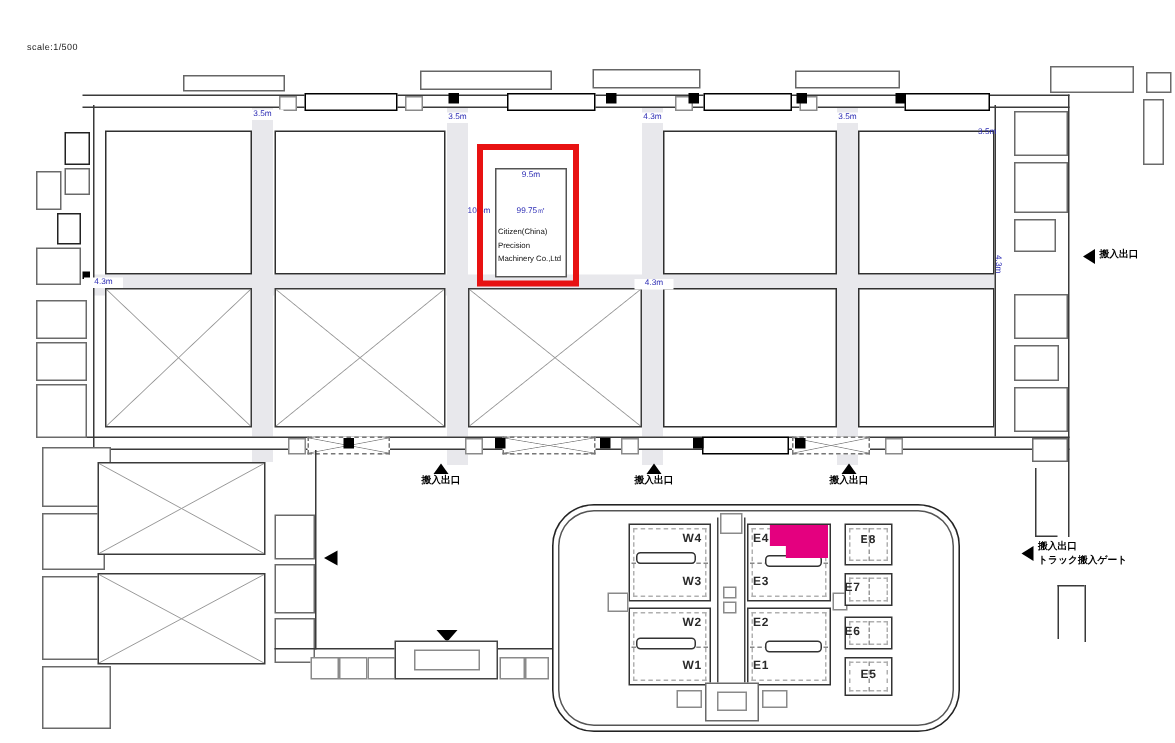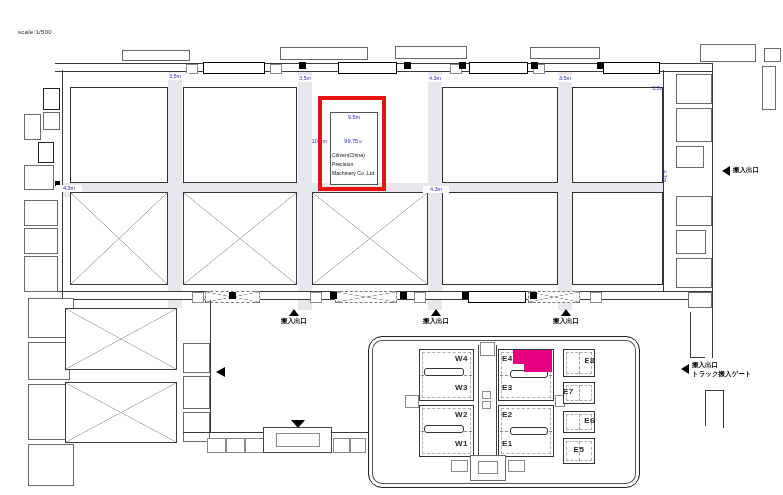--- a/index.html
+++ b/index.html
@@ -28,21 +28,21 @@
   .pillar{background:#000;}
   .dim{font-size:5.5px;color:#2b2bb4;text-align:center;background:#fff;line-height:7px;white-space:nowrap;}
   .dimplain{font-size:5.5px;color:#2b2bb4;white-space:nowrap;line-height:7px;}
   .gate{font-size:6.5px;font-weight:600;color:#000;white-space:nowrap;text-align:center;line-height:8px;}
   .tri-up{width:0;height:0;border-left:5px solid transparent;border-right:5px solid transparent;border-bottom:7px solid #000;}
   .tri-down{width:0;height:0;border-left:7px solid transparent;border-right:7px solid transparent;border-top:8px solid #000;}
   .tri-left{width:0;height:0;border-top:5px solid transparent;border-bottom:5px solid transparent;border-right:9px solid #000;}
   .redbox{border:4px solid #e81212;background:transparent;}
   .cbooth{border:1.2px solid #555;background:#fff;}
   .company{font-size:5.2px;line-height:7px;color:#111;white-space:nowrap;}
-  .inset{border:1.6px solid #222;border-radius:14px;background:#fff;
+  .inset{border:1.6px solid #222;border-radius:28px;background:#fff;
          box-shadow:inset 0 0 0 3px #fff, inset 0 0 0 4px #555;}
   .iblock{border:1.2px solid #333;background:#fff;}
   .modline{position:absolute;inset:2px;border:1px dashed #b0b0b0;}
   .dashmid{position:absolute;left:1px;right:1px;top:50%;border-top:1px dashed #888;}
   .dashv{position:absolute;top:2px;bottom:2px;left:50%;border-left:1px dashed #999;}
   .core{border:1px solid #333;border-radius:3px;background:#fff;}
   .ilabel{font-size:8px;font-weight:bold;color:#2a2a2a;letter-spacing:.5px;white-space:nowrap;}
   .ivline{width:1px;background:#444;}
 </style>
 </head>
@@ -248,19 +248,19 @@
       </div>
 
     <div class="abs ilabel" style="left:86px;top:17px;">W4</div>
     <div class="abs ilabel" style="left:86px;top:46px;">W3</div>
     <div class="abs ilabel" style="left:86px;top:73px;text-align:right;">W2</div>
     <div class="abs ilabel" style="left:86px;top:102px;">W1</div>
     <div class="abs ilabel" style="left:133px;top:17px;">E4</div>
     <div class="abs ilabel" style="left:133px;top:46px;">E3</div>
     <div class="abs ilabel" style="left:133px;top:73px;">E2</div>
     <div class="abs ilabel" style="left:133px;top:102px;">E1</div>
-    <div class="abs ilabel" style="left:194px;top:19px;width:32px;text-align:right;font-family:Liberation Mono, monospace;">E8</div>
+    <div class="abs ilabel" style="left:194px;top:19px;width:32px;text-align:center;font-family:Liberation Mono, monospace;">E8</div>
     <div class="abs ilabel" style="left:194px;top:50px;width:32px;text-align:left;">E7</div>
-    <div class="abs ilabel" style="left:194px;top:79px;width:32px;text-align:right;">E6</div>
+    <div class="abs ilabel" style="left:194px;top:79px;width:32px;text-align:left;">E6</div>
     <div class="abs ilabel" style="left:194px;top:108px;width:32px;text-align:center;">E5</div>
   </div>
 
 </div>
 
 </body></html>

